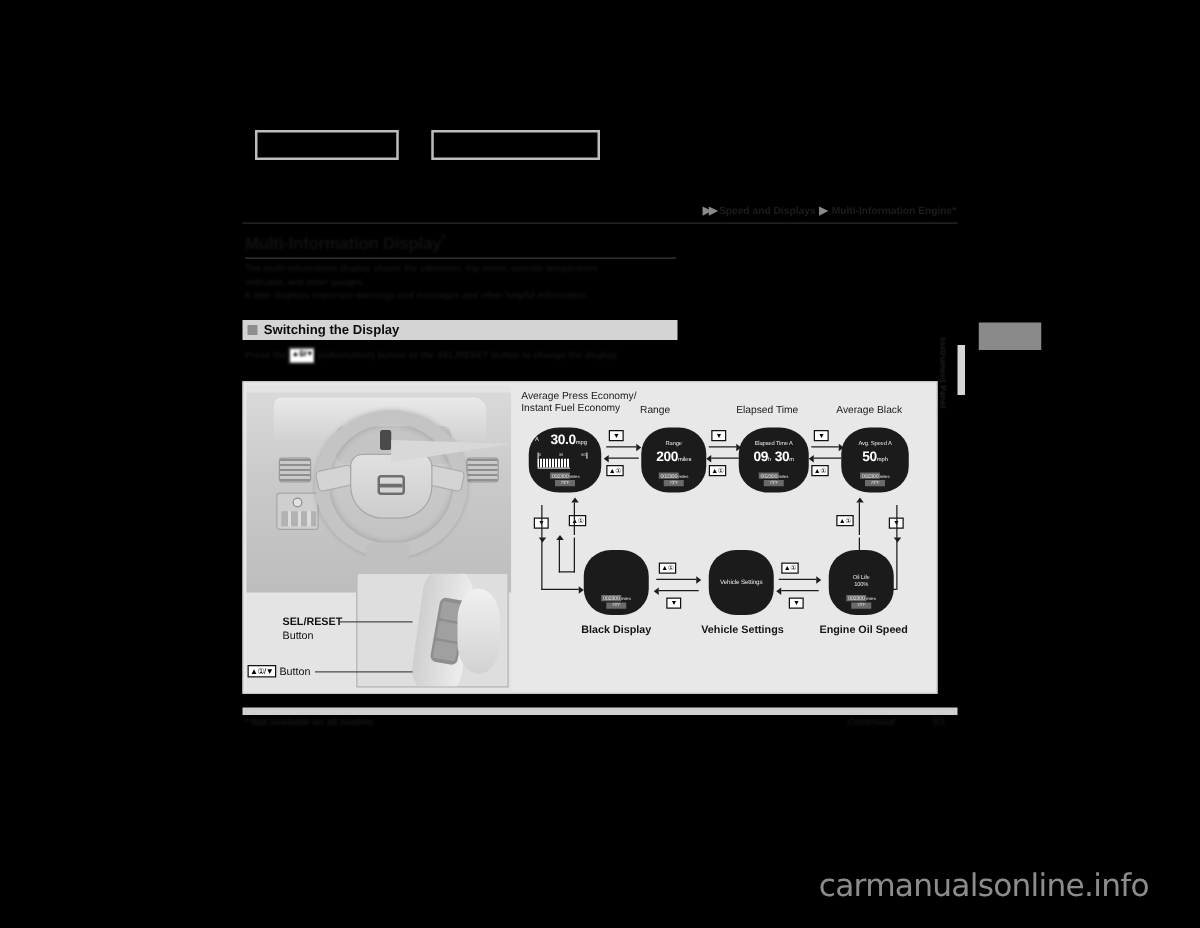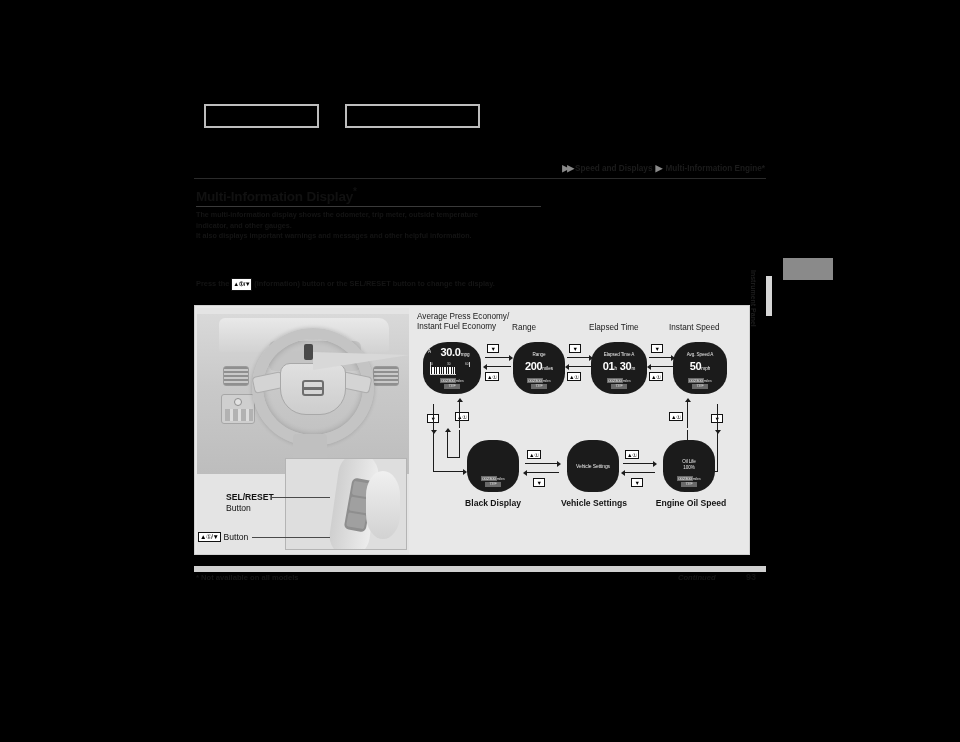--- a/index.html
+++ b/index.html
@@ -596,20 +596,24 @@
   <div class="h1">
     <span>Multi-Information Display</span><span class="star">*</span>
   </div>
   <div class="rule-h1"></div>
   <div class="intro">
     <div>The multi-information display shows the odometer, trip meter, outside temperature</div>
     <div>indicator, and other gauges.</div>
     <div>It also displays important warnings and messages and other helpful information.</div>
   </div>
 
+  <div class="section-band">
+    <span class="band-sq"></span>
+    <span class="band-title">Switching the Display</span>
+  </div>
 
   <div class="instruction">
     <span>Press the</span>
     <span class="kbd-inline">▲①/▼</span>
     <span>(information) button or the</span>
     <span>SEL/RESET</span>
     <span>button to change the</span>
     <span>display.</span>
   </div>
 
@@ -646,21 +650,21 @@
     </div>
 
     <div class="flow">
 
       <div class="flow-label" style="left:6px; top:0px;">
         <div>Average Press Economy/</div>
         <div>Instant Fuel Economy</div>
       </div>
       <div class="flow-label" style="left:101px; top:11px;">Range</div>
       <div class="flow-label" style="left:178px; top:11px;">Elapsed Time</div>
-      <div class="flow-label" style="left:258px; top:11px;">Instant Speed</div>
+      <div class="flow-label" style="left:258px; top:11px;">Average Black</div>
 
       <div class="screen" style="left:12px; top:30px; width:58px; height:52px;">
         <span style="position:absolute;left:5px;top:7px;font-size:4.6px;">A</span>
         <div class="scr-main" style="top:4px;left:6px;">
           <span>30.0</span><span class="unit">mpg</span>
         </div>
         <div class="gauge" style="top:20px;">
           <div class="gauge-scale">
             <span style="left:0;">0</span>
             <span style="left:16px;">30</span>
@@ -681,21 +685,21 @@
         </div>
         <div class="odo">
           <span class="odo-num">002300</span><span class="odo-unit">miles</span>
           <span class="temp">73°F</span>
         </div>
       </div>
 
       <div class="screen" style="left:180px; top:30px; width:56px; height:52px;">
         <div class="scr-title" style="top:10px;">Elapsed Time A</div>
         <div class="scr-main" style="top:18px;">
-          <span>01</span><span class="unit">h</span>
+          <span>09</span><span class="unit">h</span>
           <span>30</span><span class="unit">m</span>
         </div>
         <div class="odo">
           <span class="odo-num">002300</span><span class="odo-unit">miles</span>
           <span class="temp">73°F</span>
         </div>
       </div>
 
       <div class="screen" style="left:262px; top:30px; width:54px; height:52px;">
         <div class="scr-title" style="top:10px;">Avg. Speed A</div>
@@ -796,14 +800,15 @@
 
   <div class="side-tab"></div>
   <div class="side-strip"></div>
   <div class="side-tab-text">Instrument Panel</div>
 
   <div class="footer-rule"></div>
   <div class="footnote">* Not available on all models</div>
   <div class="continued">Continued</div>
   <div class="pagenum">93</div>
 
+  <div class="watermark">carmanualsonline.info</div>
 
 </div>
 
 </body></html>

